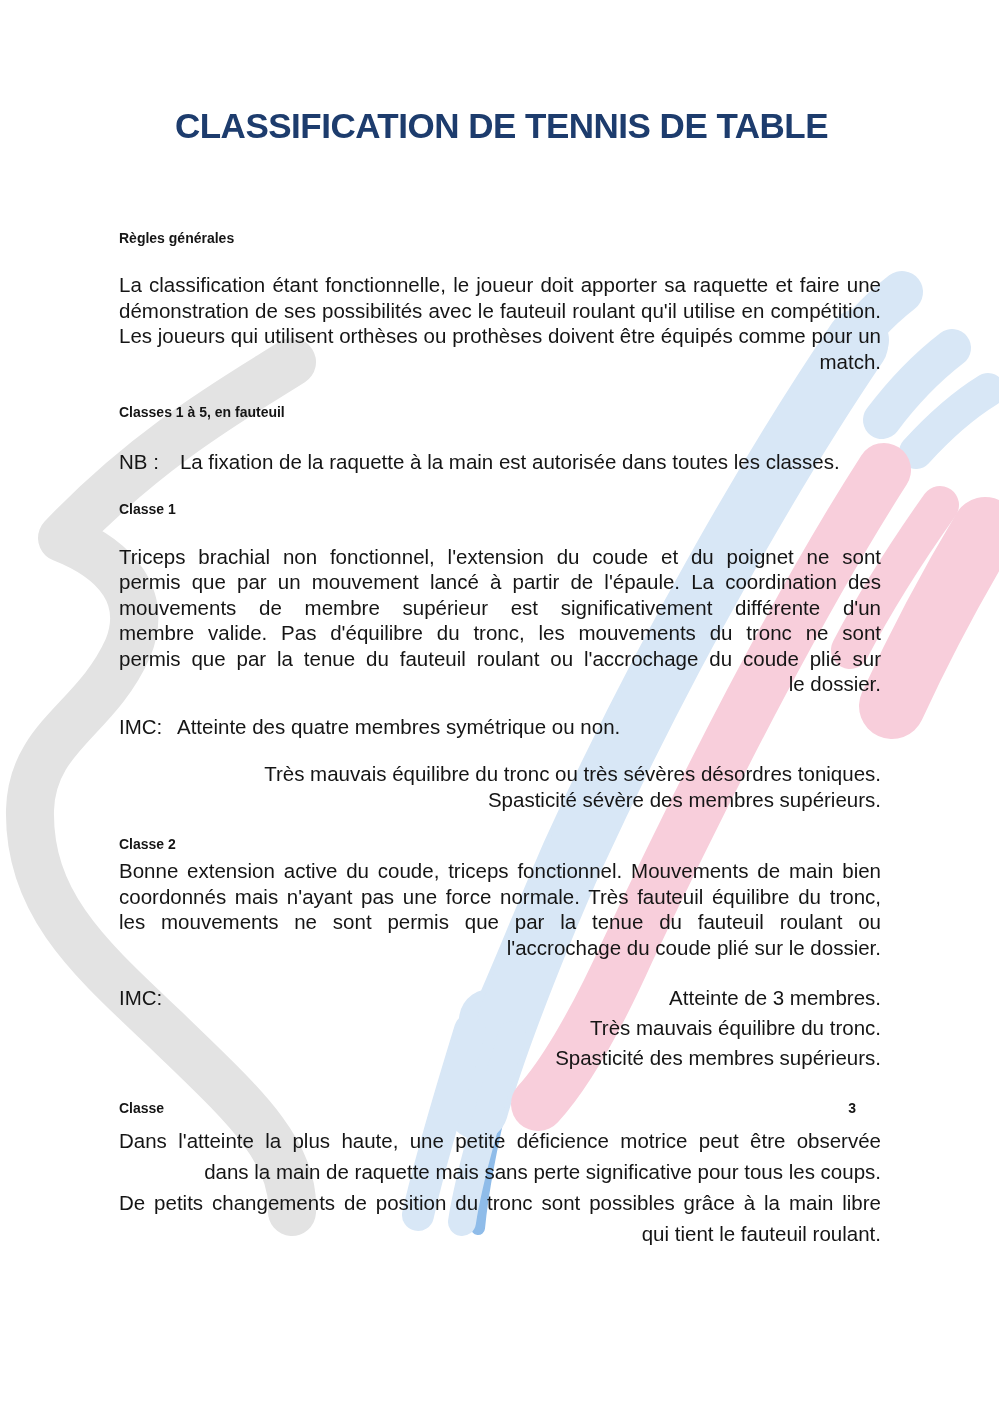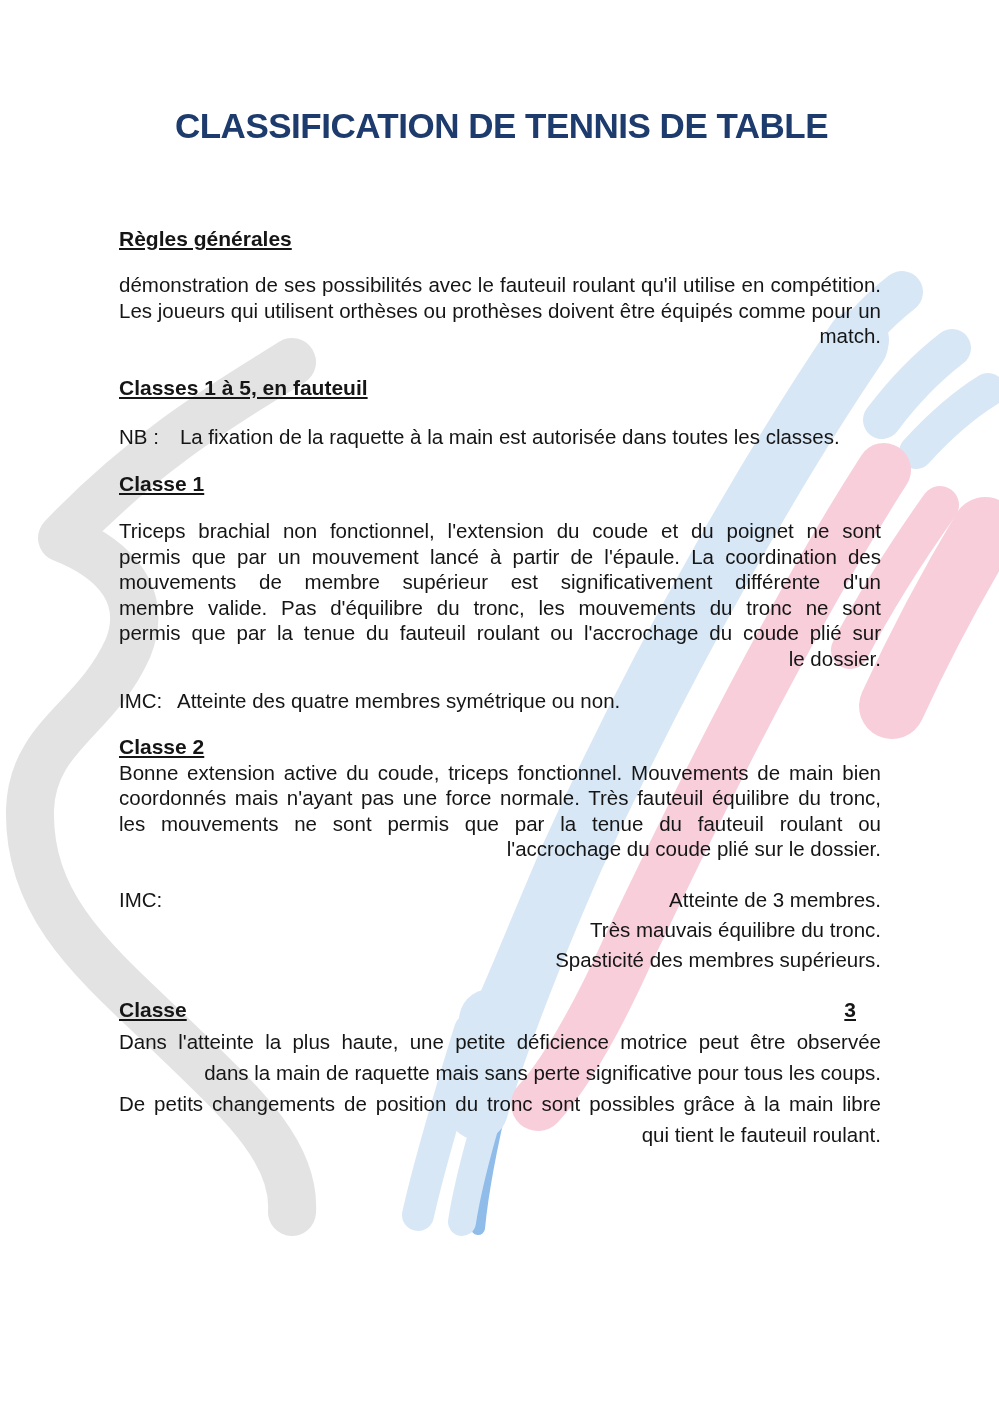--- a/index.html
+++ b/index.html
@@ -34,23 +34,22 @@
     left: 119px;
     width: 762px;
     top: 0;
     padding-top: 225px;
     z-index: 2;
     font-size: 20.5px;
     line-height: 25.5px;
   }
   .h {
     font-weight: bold;
-    font-size: 21px;
+    font-size: 14px;
     line-height: 27px;
-    text-decoration: underline;
   }
   .line { width: 100%; }
   .jl { text-align: justify; text-align-last: justify; }
   .nl { text-align: right; }
   .mt-regles   { margin-top: 0; }
   .mt-p1       { margin-top: 20px; }
   .mt-classes  { margin-top: 25px; }
   .mt-nb       { margin-top: 23px; }
   .mt-classe1  { margin-top: 21px; }
   .mt-para1    { margin-top: 21px; }
@@ -101,20 +100,21 @@
       <path d="M 985 530 C 952 585 920 645 892 706" fill="none" stroke="#f8cedb" stroke-width="66" stroke-linecap="round"></path>
     </g>
   </svg>
 
   <div class="doc-title">CLASSIFICATION DE TENNIS DE TABLE</div>
 
   <div class="content">
 
     <div class="h mt-regles">Règles générales</div>
     <div class="mt-p1">
+      <div class="line jl">La classification étant fonctionnelle, le joueur doit apporter sa raquette et faire une</div>
       <div class="line jl">démonstration de ses possibilités avec le fauteuil roulant qu'il utilise en compétition.</div>
       <div class="line jl">Les joueurs qui utilisent orthèses ou prothèses doivent être équipés comme pour un</div>
       <div class="line nl">match.</div>
     </div>
 
     <div class="h mt-classes">Classes 1 à 5, en fauteuil</div>
 
     <div class="mt-nb">
       <span class="nb-label">NB :</span><span>La fixation de la raquette à la main est autorisée dans toutes les classes.</span>
     </div>
@@ -125,20 +125,24 @@
       <div class="line jl">permis que par un mouvement lancé à partir de l'épaule. La coordination des</div>
       <div class="line jl">mouvements de membre supérieur est significativement différente d'un</div>
       <div class="line jl">membre valide. Pas d'équilibre du tronc, les mouvements du tronc ne sont</div>
       <div class="line jl">permis que par la tenue du fauteuil roulant ou l'accrochage du coude plié sur</div>
       <div class="line nl">le dossier.</div>
     </div>
 
     <div class="imc-row mt-imc1">
       <div class="imc-label">IMC:</div>
       <div class="imc-body">Atteinte des quatre membres symétrique ou non.</div>
+    </div>
+    <div class="indent mt-imc1sub">
+      <div class="line nl">Très mauvais équilibre du tronc ou très sévères désordres toniques.</div>
+      <div class="line nl">Spasticité sévère des membres supérieurs.</div>
     </div>
 
     <div class="h mt-classe2">Classe 2</div>
     <div class="mt-para2">
       <div class="line jl">Bonne extension active du coude, triceps fonctionnel. Mouvements de main bien</div>
       <div class="line jl">coordonnés mais n'ayant pas une force normale. Très fauteuil équilibre du tronc,</div>
       <div class="line jl">les mouvements ne sont permis que par la tenue du fauteuil roulant ou</div>
       <div class="line nl">l'accrochage du coude plié sur le dossier.</div>
     </div>
 

